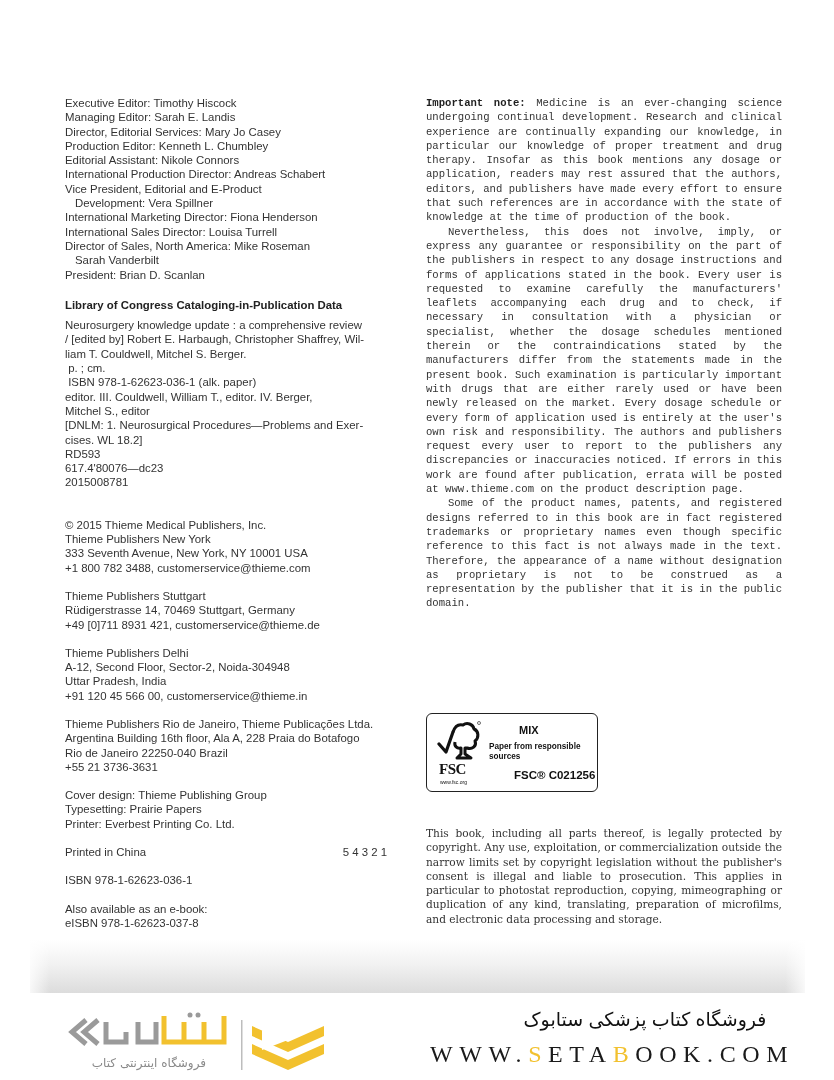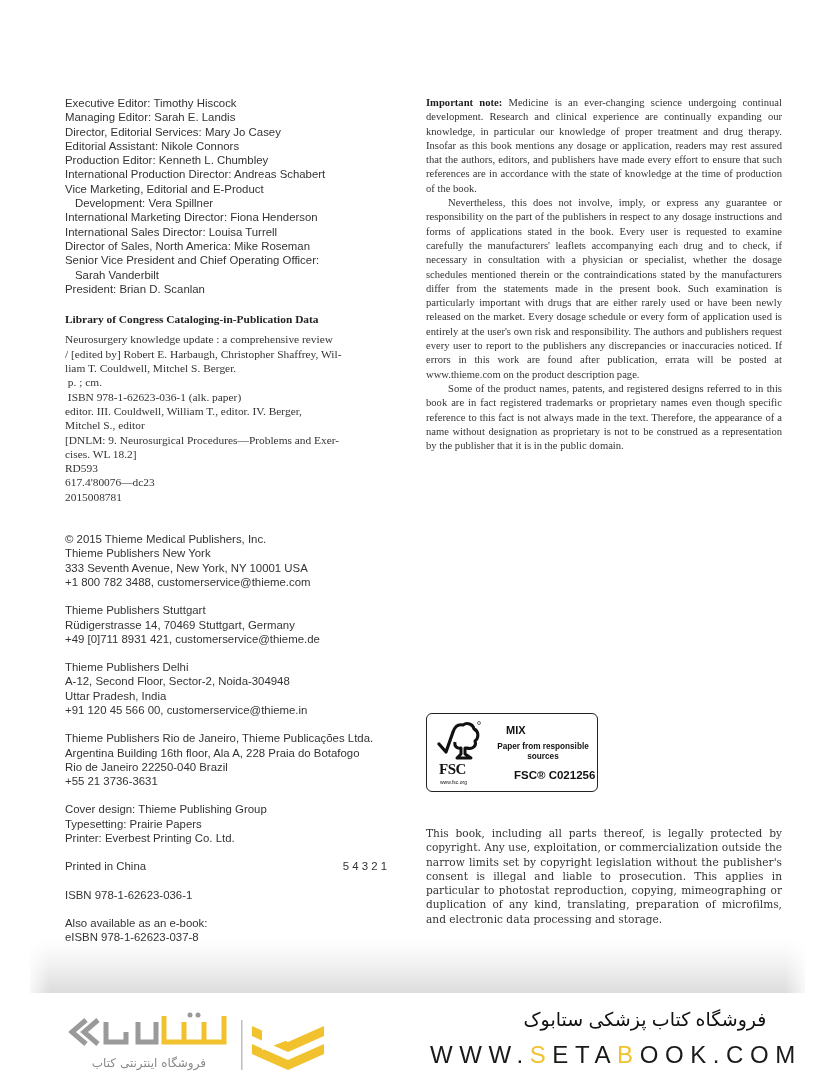--- a/index.html
+++ b/index.html
@@ -25,100 +25,99 @@
   }
   .col-left .line { white-space: nowrap; }
   .col-left .indent { padding-left: 10px; }
   .block { margin-bottom: 14px; }
   .cip-title { font-weight: bold; margin-bottom: 6px; color: #222; }
   .row-between { display: flex; justify-content: space-between; }
   .right-align { }
 
   .col-right {
     position: absolute; left: 426px; top: 96px; width: 356px;
-    font-family: Liberation Serif, serif;
+    font-family: Liberation Mono, monospace;
     font-size: 10.6px; line-height: 14.3px; color: #333;
     text-align: justify;
   }
   .col-right p { margin: 0; }
   .col-right p.indent-first { text-indent: 22px; }
   .col-right b { color: #1f1f1f; }
 
   .fsc {
     position: absolute; left: 426px; top: 713px; width: 172px; height: 79px;
     border: 1.5px solid #222; border-radius: 6px; box-sizing: border-box;
     background: #fff;
   }
   .fsc .tree { position: absolute; left: 10px; top: 6px; width: 44px; height: 46px; }
   .fsc .fsc-word {
     position: absolute; left: 12px; top: 47px; font-family: "Liberation Serif", serif;
     font-weight: bold; font-size: 15px; color: #111; letter-spacing: -0.5px;
   }
   .fsc .fsc-url { position: absolute; left: 13px; top: 65px; font-size: 5px; color: #111; }
-  .fsc .fsc-mix { position: absolute; left: 79px; top: 10px; font-size: 11px; font-weight: bold; color: #111; text-align: right; }
+  .fsc .fsc-mix { position: absolute; left: 92px; top: 10px; font-size: 11px; font-weight: bold; color: #111; text-align: right; }
   .fsc .fsc-sub {
-    position: absolute; left: 62px; top: 28px; width: 108px; text-align: center;
+    position: absolute; left: 62px; top: 28px; width: 108px; 
     font-size: 8.2px; font-weight: bold; line-height: 10px; color: #111;
   }
   .fsc .fsc-code { position: absolute; left: 87px; top: 55px; font-size: 11.5px; font-weight: bold; color: #111; }
 
   .copyright-note {
     position: absolute; left: 426px; top: 826px; width: 356px;
     font-family: "DejaVu Serif", "Liberation Serif", serif;
     font-size: 10.6px; line-height: 14.3px; color: #333; text-align: justify;
   }
 
   .banner { position: absolute; left: 0; top: 993px; width: 834px; height: 87px; background: #fff; }
   .logo { position: absolute; left: 66px; top: 1012px; width: 270px; height: 60px; }
 
   .store-fa {
     position: absolute; left: 500px; top: 1008px; width: 290px; text-align: center;
     font-size: 19px; color: #111; direction: rtl;
   }
   .store-url {
     position: absolute; left: 430px; top: 1041px; font-size: 24px; letter-spacing: 6.6px;
-    color: #1a1a1a; font-family: Liberation Sans, sans-serif; white-space: nowrap;
+    color: #1a1a1a; font-family: Liberation Serif, serif; white-space: nowrap;
   }
   .store-url .accent { color: #f2c12e; }
 </style>
 </head>
 <body>
 
 <div class="page"></div>
 <div class="page-edge-left"></div>
 <div class="page-edge-right"></div>
 
 <div class="col-left">
   <div class="block">
     <div class="line">Executive Editor: Timothy Hiscock</div>
     <div class="line">Managing Editor: Sarah E. Landis</div>
     <div class="line">Director, Editorial Services: Mary Jo Casey</div>
+    <div class="line">Production Editor: Kenneth L. Chumbley</div>
     <div class="line">Editorial Assistant: Nikole Connors</div>
-    <div class="line">Production Editor: Kenneth L. Chumbley</div>
     <div class="line">International Production Director: Andreas Schabert</div>
-    <div class="line">Vice Marketing, Editorial and E-Product</div>
+    <div class="line">Vice President, Editorial and E-Product</div>
     <div class="line indent">Development: Vera Spillner</div>
     <div class="line">International Marketing Director: Fiona Henderson</div>
     <div class="line">International Sales Director: Louisa Turrell</div>
     <div class="line">Director of Sales, North America: Mike Roseman</div>
-    <div class="line">Senior Vice President and Chief Operating Officer:</div>
     <div class="line indent">Sarah Vanderbilt</div>
     <div class="line">President: Brian D. Scanlan</div>
   </div>
 
-  <div class="block cip" style="margin-top:16px;font-family:Liberation Serif, serif;">
+  <div class="block cip" style="margin-top:16px;">
     <div class="cip-title">Library of Congress Cataloging-in-Publication Data</div>
     <div class="line">Neurosurgery knowledge update : a comprehensive review</div>
     <div class="line">/ [edited by] Robert E. Harbaugh, Christopher Shaffrey, Wil-</div>
     <div class="line">liam T. Couldwell, Mitchel S. Berger.</div>
     <div class="line" style="white-space:pre"> p. ; cm.</div>
     <div class="line" style="white-space:pre"> ISBN 978-1-62623-036-1 (alk. paper)</div>
     <div class="line">editor.  III. Couldwell, William T., editor.  IV. Berger,</div>
     <div class="line">Mitchel S., editor</div>
-    <div class="line">[DNLM: 9. Neurosurgical Procedures—Problems and Exer-</div>
+    <div class="line">[DNLM: 1. Neurosurgical Procedures—Problems and Exer-</div>
     <div class="line">cises. WL 18.2]</div>
     <div class="line">RD593</div>
     <div class="line">617.4'80076—dc23</div>
     <div class="line right-align">2015008781</div>
   </div>
 
   <div style="height:14px"></div>
 
   <div class="block">
     <div class="line">© 2015 Thieme Medical Publishers, Inc.</div>

